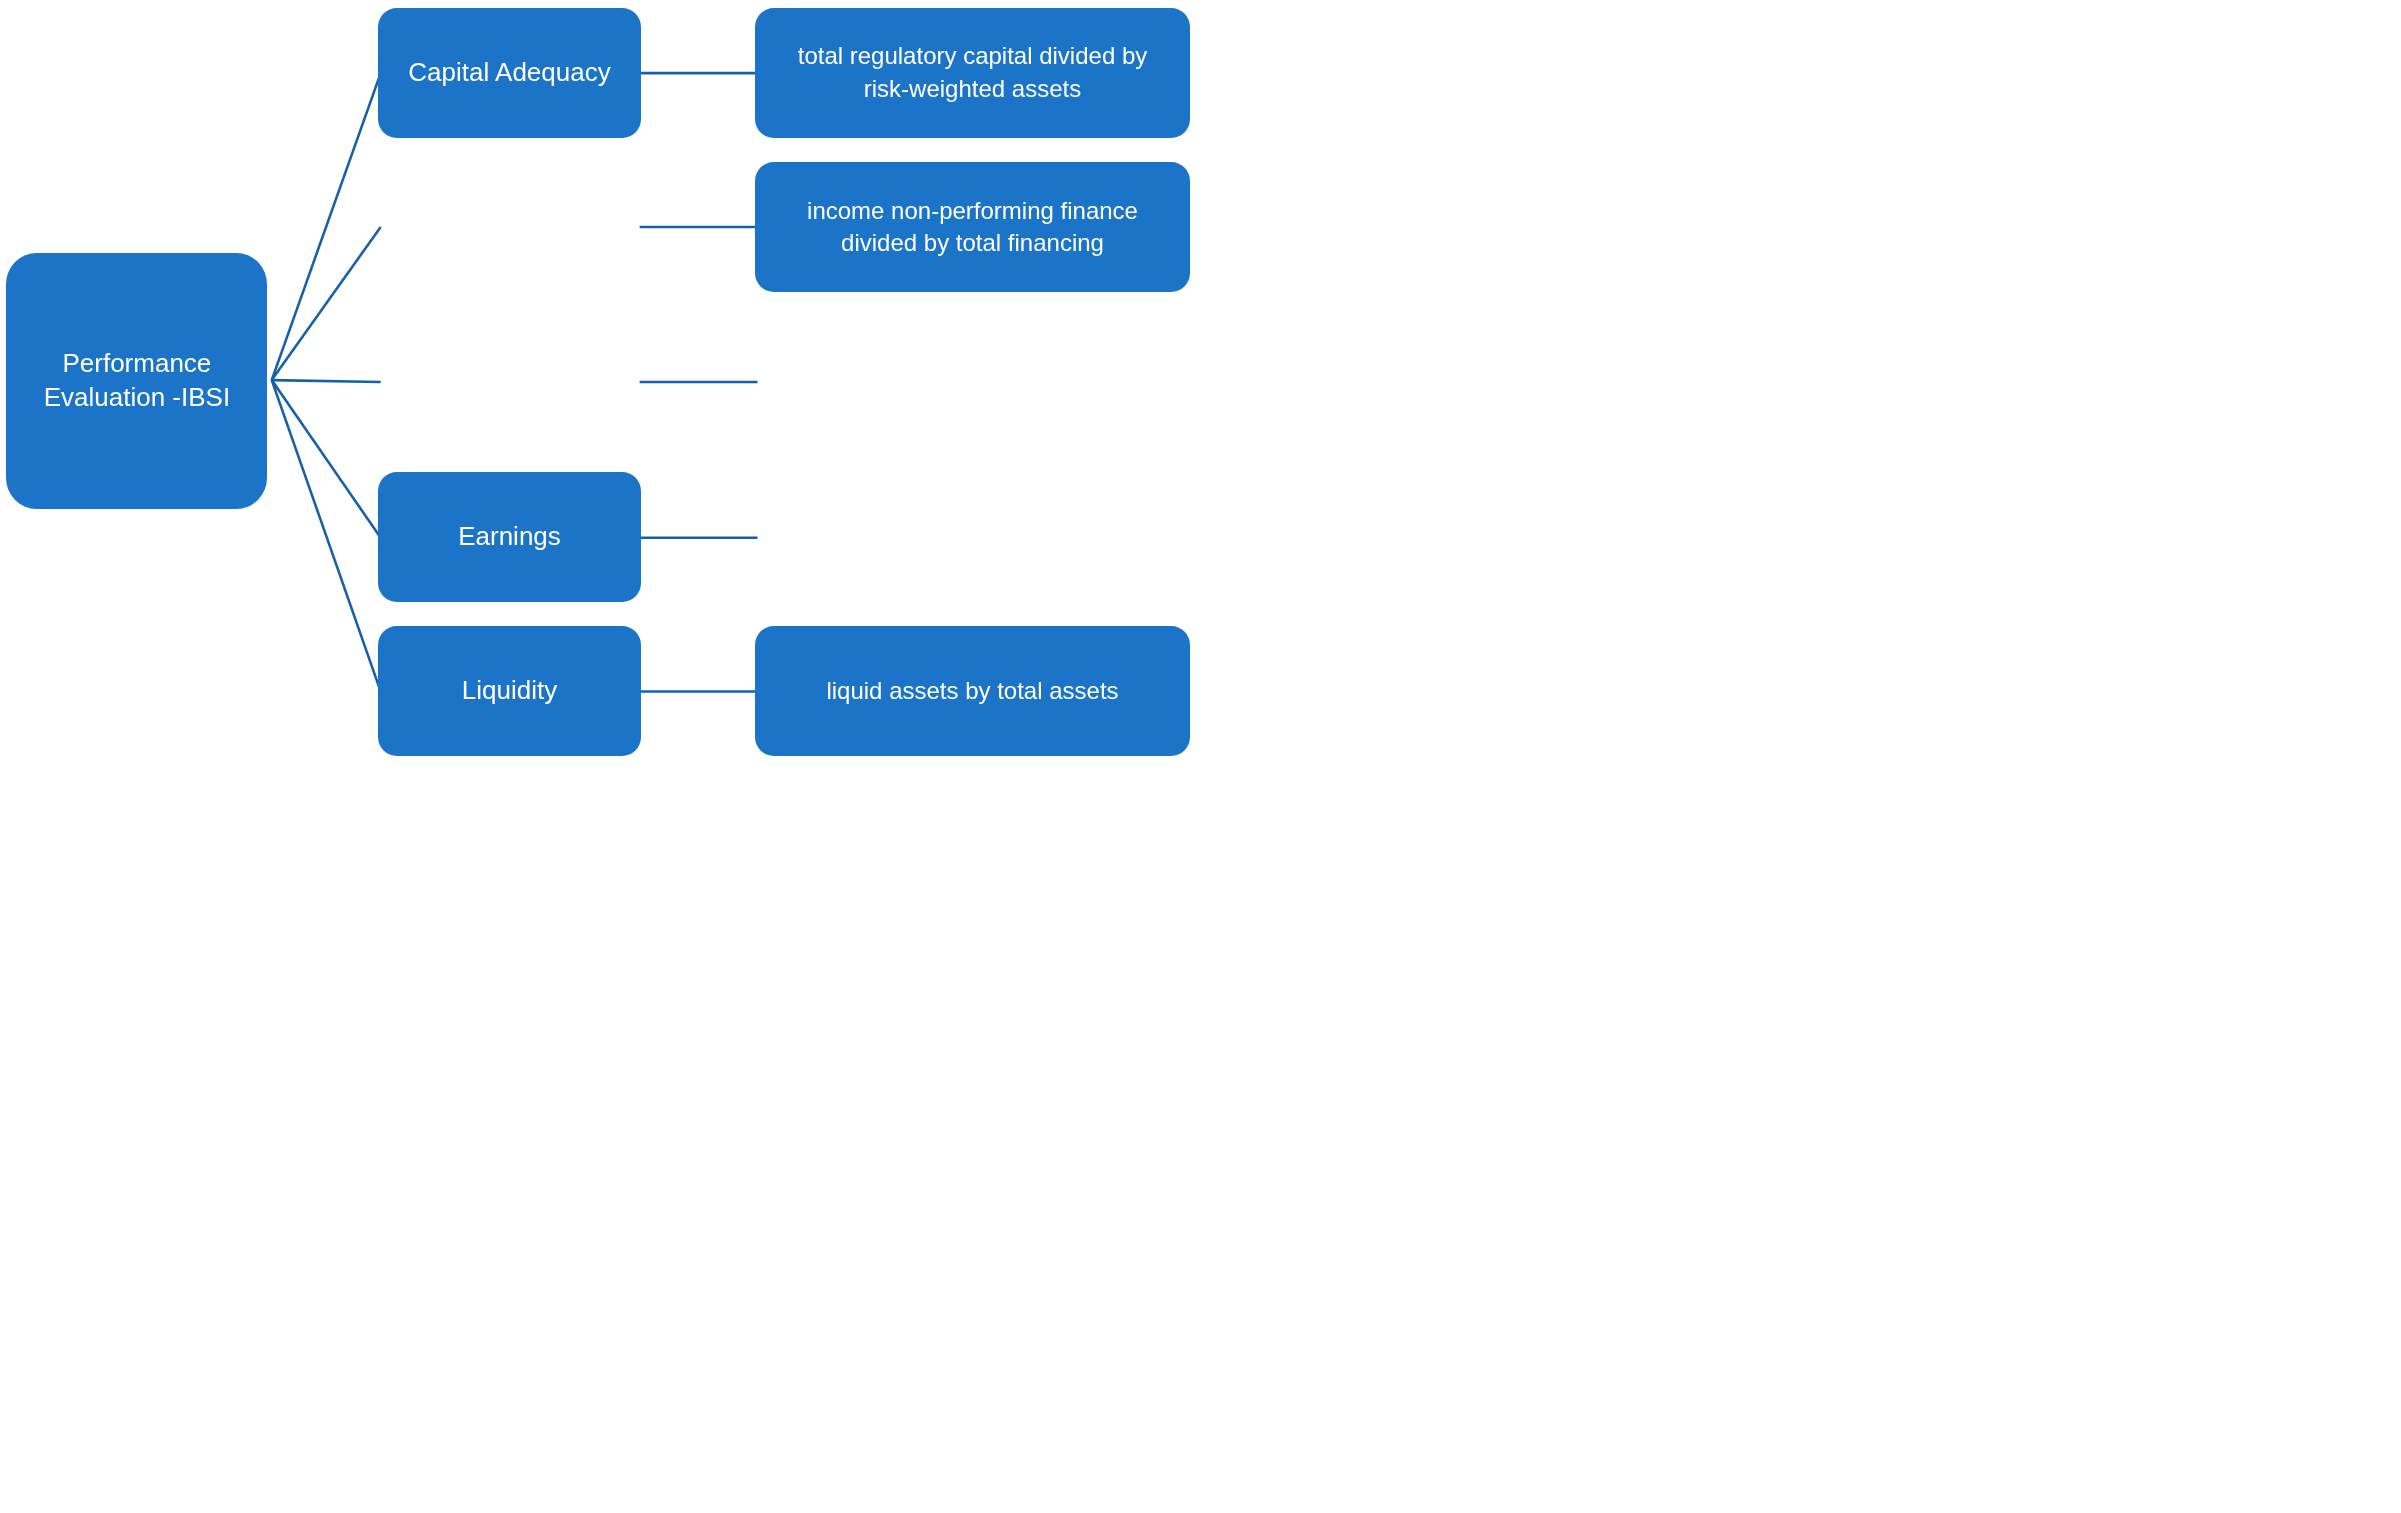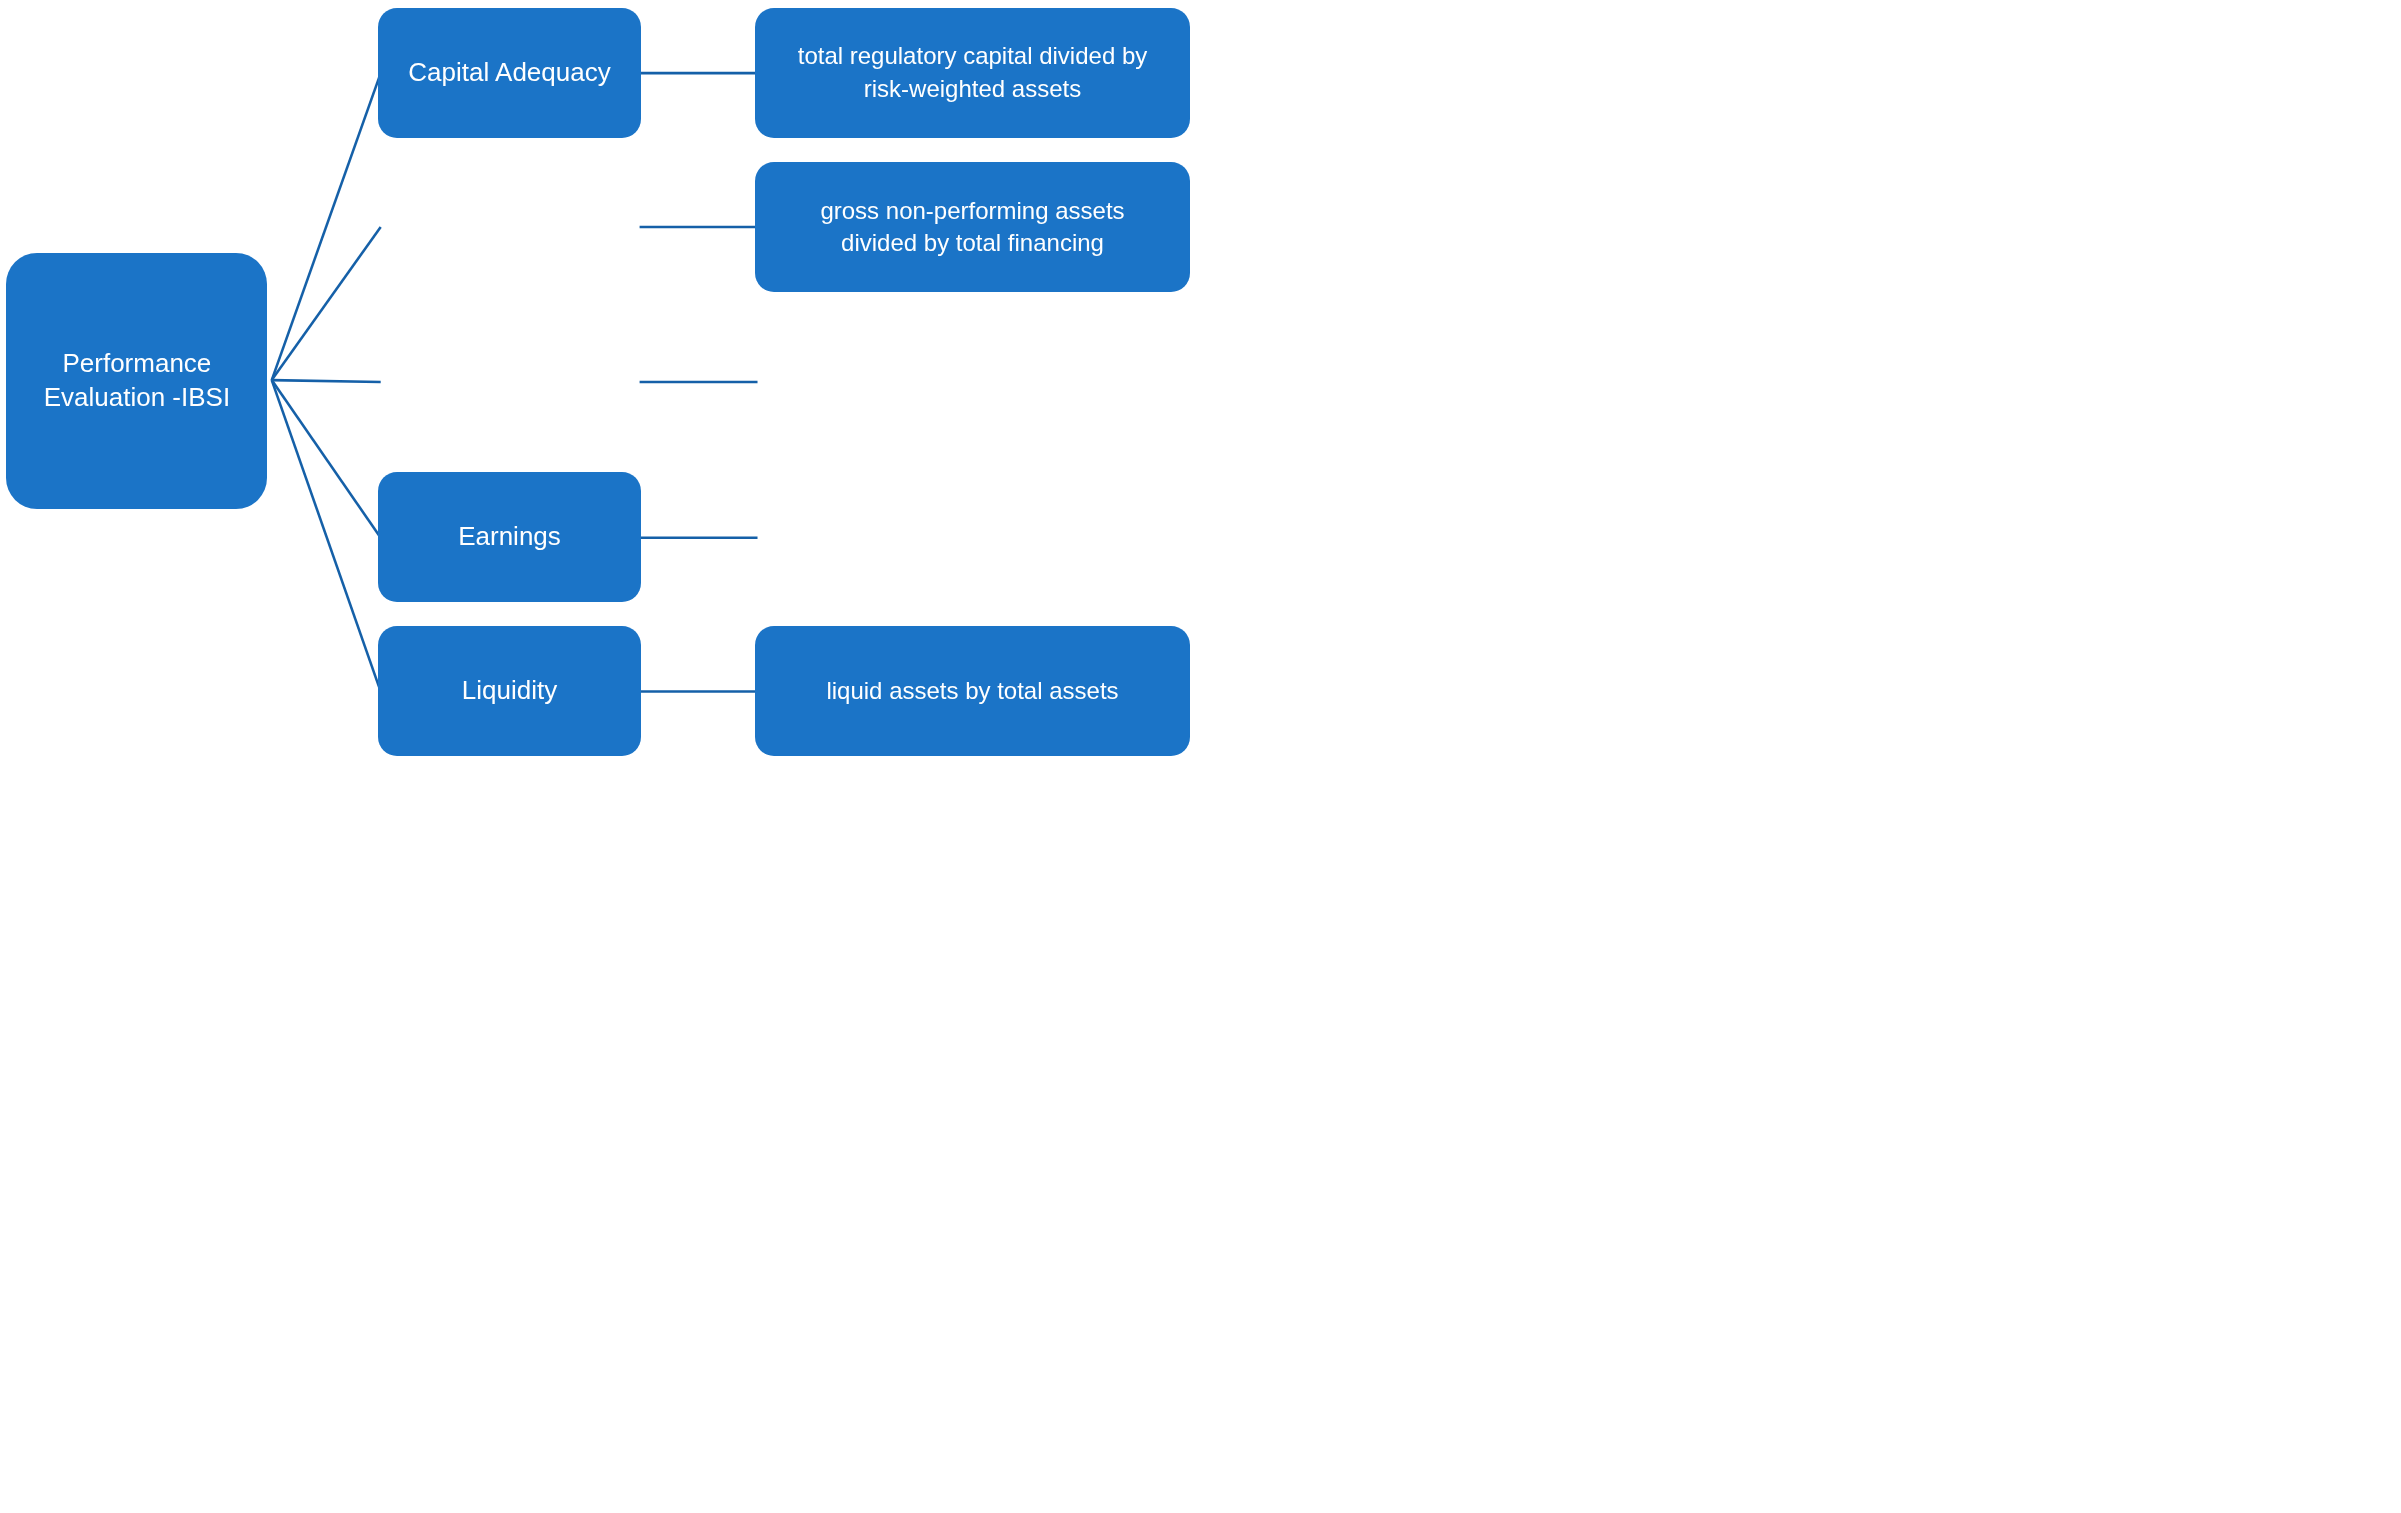--- a/index.html
+++ b/index.html
@@ -99,20 +99,20 @@
     <span>Earnings</span>
   </div>
   <div class="box mid-box row-5">
     <span>Liquidity</span>
   </div>
 
   <div class="box right-box row-1">
     <span>total regulatory capital divided by risk-weighted assets</span>
   </div>
   <div class="box right-box row-2">
-    <span>gross non-performing assets divided by total financing</span>
+    <span>income non-performing finance divided by total financing</span>
   </div>
   <div class="box right-box row-5">
     <span>liquid assets by total assets</span>
   </div>
 
 </div>
 
 
 </body></html>

